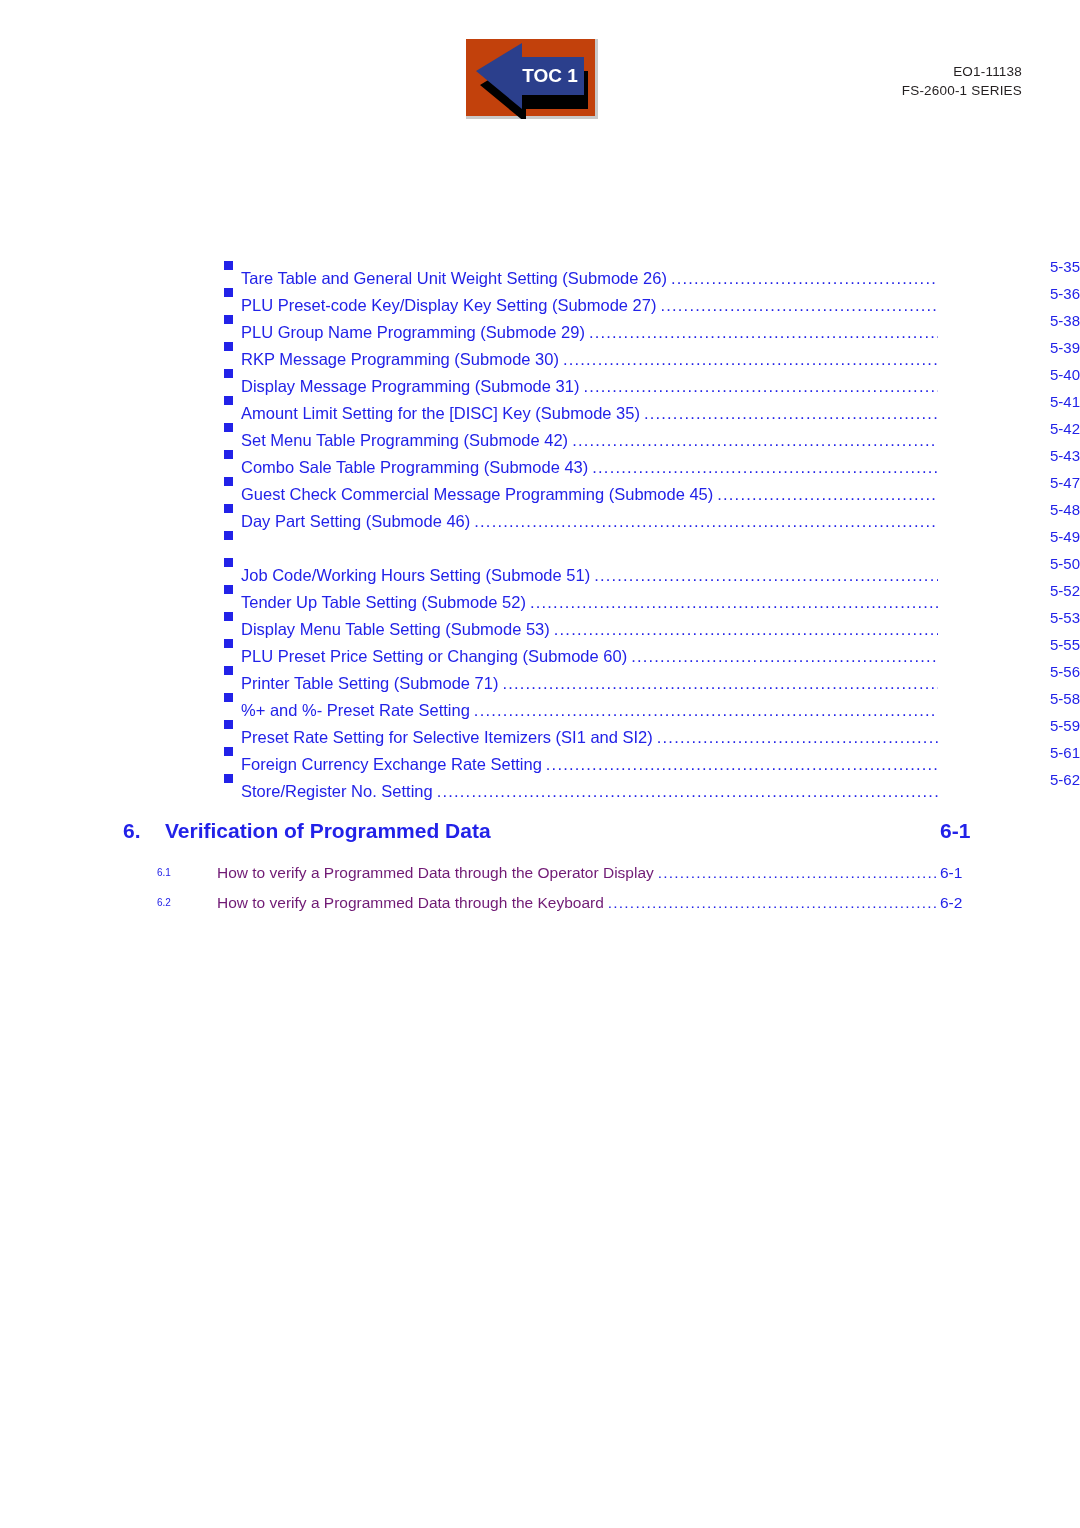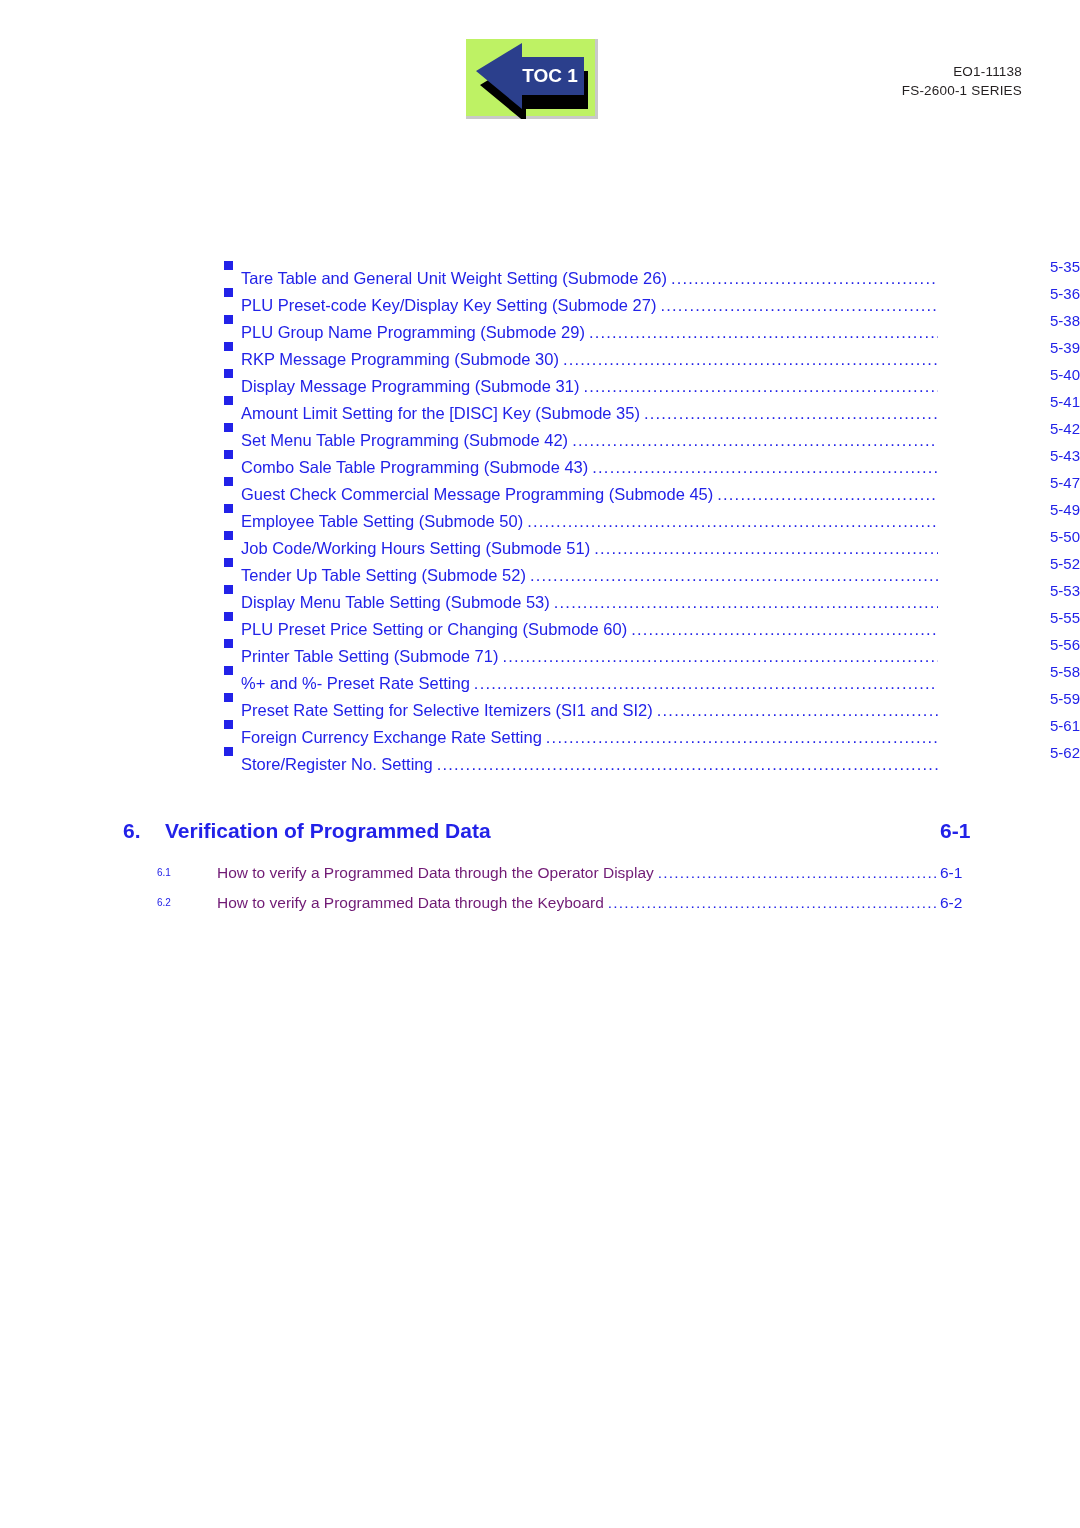--- a/index.html
+++ b/index.html
@@ -34,21 +34,21 @@
   }
   .header-doc-id .line2 { font-size: 13.5px; margin-left: 32px; }
 
   
   .toc-badge {
     position: absolute;
     left: 466px;
     top: 39px;
     width: 132px;
     height: 80px;
-    background: #bef264;
+    background: #c2410c;
     border-right: 3px solid #c9c9c9;
     border-bottom: 3px solid #c9c9c9;
     box-sizing: border-box;
   }
   .toc-badge svg {
     position: absolute;
     left: 0;
     top: 0;
     display: block;
   }
@@ -337,23 +337,27 @@
         <span class="bullet"></span>
         <span class="row">
           <span class="etitle">Guest Check Commercial Message Programming (Submode 45)</span>
           <span class="leader"></span>
         </span>
         <span class="epage">5-47</span>
       </div>
       <div class="entry">
         <span class="bullet"></span>
         <span class="row">
-          <span class="etitle">Employee Table Setting (Submode 50)</span>
-          <span class="leader"></span>
-        </span>
+          <span class="etitle">Day Part Setting (Submode 46)</span>
+          <span class="leader"></span>
+        </span>
+        <span class="epage">5-48</span>
+      </div>
+      <div class="entry">
+        <span class="bullet"></span>
         <span class="epage">5-49</span>
       </div>
       <div class="entry">
         <span class="bullet"></span>
         <span class="row">
           <span class="etitle">Job Code/Working Hours Setting (Submode 51)</span>
           <span class="leader"></span>
         </span>
         <span class="epage">5-50</span>
       </div>

